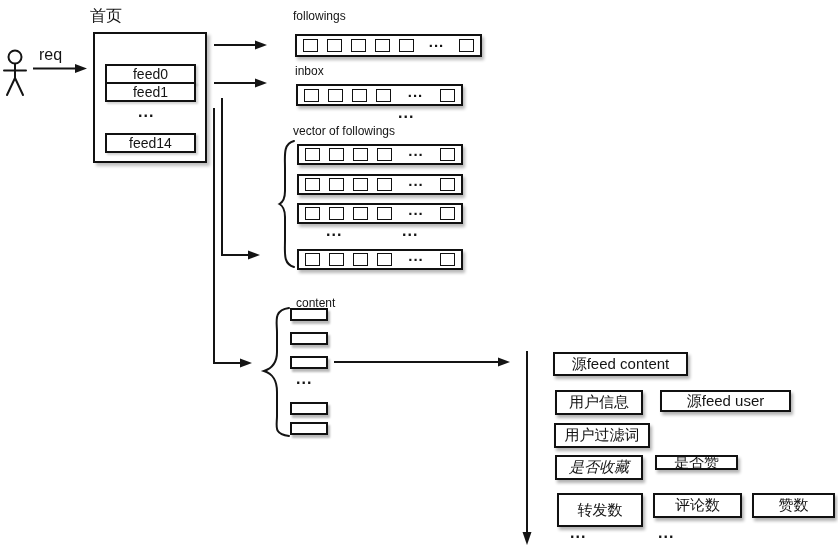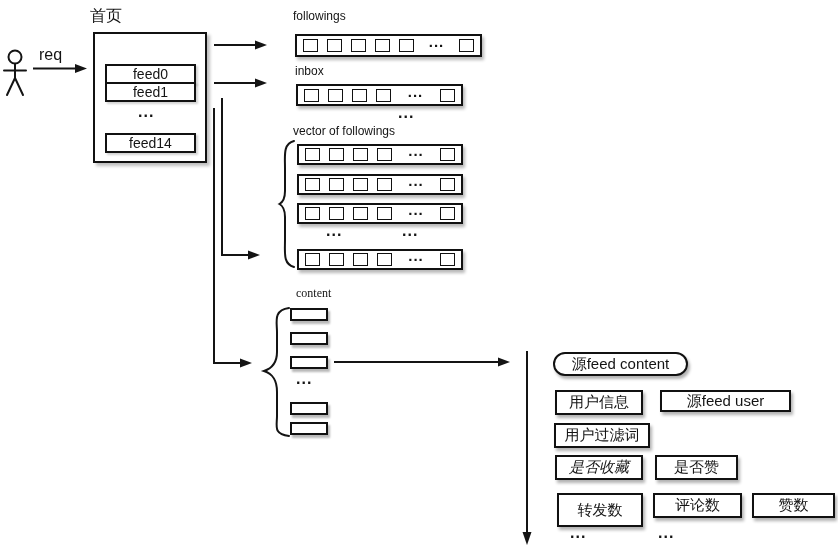--- a/index.html
+++ b/index.html
@@ -165,34 +165,34 @@
   <div class="dots" style="left:402px;top:222px;">...</div>
   <div class="arr" style="left:297px;top:249px;width:166px;height:21px;">
     <span class="sq"></span>
     <span class="sq"></span>
     <span class="sq"></span>
     <span class="sq"></span>
     <span class="arrdots">...</span>
     <span class="sq"></span>
   </div>
 
-  <div class="label" style="left:296px;top:286px;font-family:Liberation Serif, serif;">content</div>
+  <div class="label" style="left:296px;top:296px;">content</div>
   <div class="cbox" style="left:290px;top:308px;"></div>
   <div class="cbox" style="left:290px;top:332px;"></div>
   <div class="cbox" style="left:290px;top:356px;"></div>
   <div class="dots" style="left:296px;top:370px;">...</div>
   <div class="cbox" style="left:290px;top:402px;"></div>
   <div class="cbox" style="left:290px;top:422px;"></div>
 
-  <div class="fbox" style="left:553px;top:352px;width:135px;height:24px;border-radius:12px;">源feed content</div>
+  <div class="fbox" style="left:553px;top:352px;width:135px;height:24px;">源feed content</div>
   <div class="fbox" style="left:555px;top:390px;width:88px;height:25px;">用户信息</div>
   <div class="fbox" style="left:660px;top:390px;width:131px;height:22px;">源feed user</div>
   <div class="fbox" style="left:554px;top:423px;width:96px;height:25px;">用户过滤词</div>
   <div class="fbox" style="left:555px;top:455px;width:88px;height:25px;font-style:italic;">是否收藏</div>
-  <div class="fbox" style="left:655px;top:455px;width:83px;height:25px;">是否赞</div>
+  <div class="fbox" style="left:655px;top:455px;width:83px;height:15px;">是否赞</div>
   <div class="fbox" style="left:557px;top:493px;width:86px;height:34px;">转发数</div>
   <div class="fbox" style="left:653px;top:493px;width:89px;height:25px;">评论数</div>
   <div class="fbox" style="left:752px;top:493px;width:83px;height:25px;">赞数</div>
 
   <div class="dots" style="left:570px;top:524px;">...</div>
   <div class="dots" style="left:658px;top:524px;">...</div>
 
 </div>
 
 </body></html>

